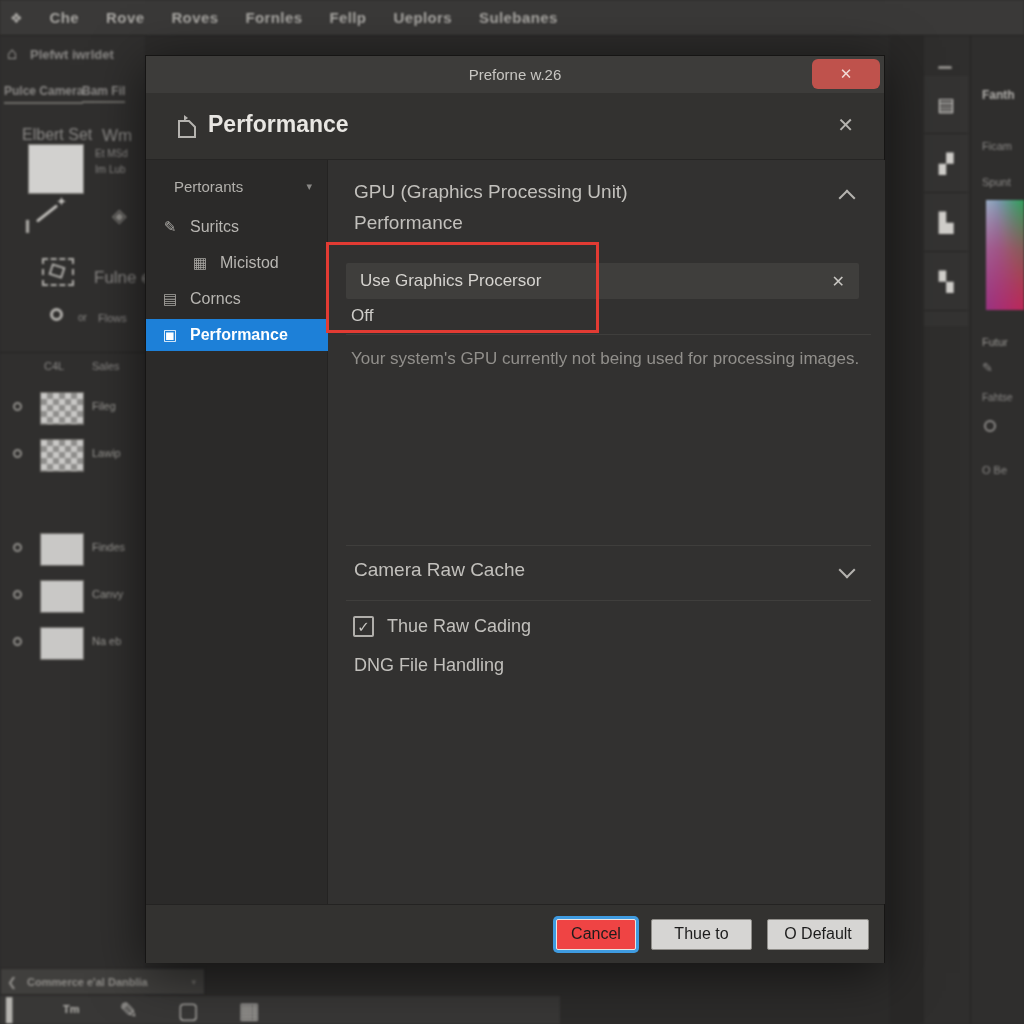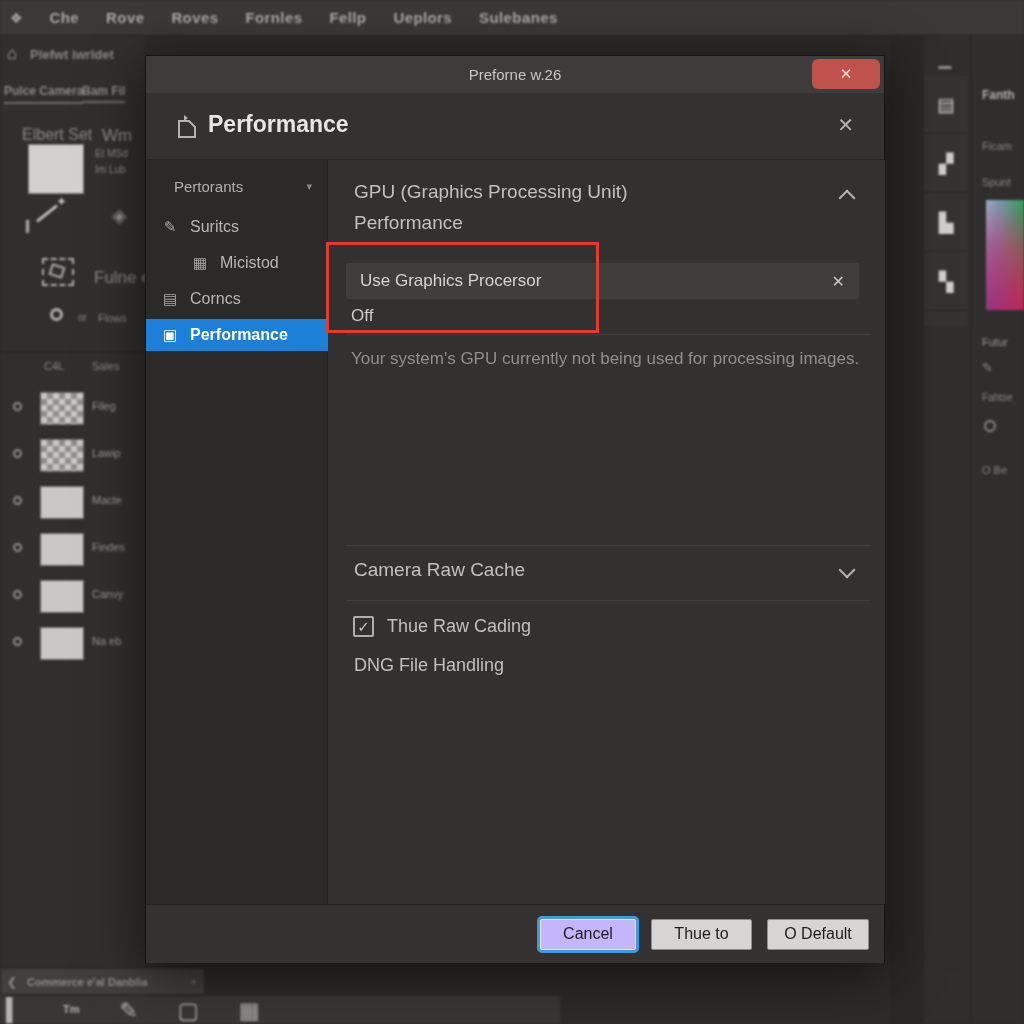--- a/index.html
+++ b/index.html
@@ -144,21 +144,21 @@
     font-size:15px; color:#c8c6c2; cursor:pointer; }
   .c-checklbl { left:241px; top:560px; font-size:18px; color:#c2c0bc; }
   .c-dng { left:208px; top:599px; font-size:18px; color:#c2c0bc; }
 
   #dlg-footer { left:0; top:848px; width:738px; height:59px; background:#333230;
     border-top:1px solid #242322; display:flex; align-items:center;
     justify-content:flex-end; gap:15px; padding-right:15px; }
   .btn { height:31px; display:flex; align-items:center; justify-content:center;
     background:#d6d5d3; border:1px solid #8f8d89; border-radius:2px;
     font-size:16px; color:#1c1c1c; cursor:pointer; }
-  .btn-cancel { width:96px; background:#c4b5fd; box-shadow:0 0 0 3px #3f9be0; border-color:#e8e7e5; }
+  .btn-cancel { width:80px; background:#ef4444; box-shadow:0 0 0 3px #3f9be0; border-color:#e8e7e5; }
   .btn-reset { width:101px; }
   .btn-default { width:102px; }
 </style>
 </head>
 <body>
 
 <div id="screen">
 
   <div id="menubar" class="abs blurred">
     <span class="app-glyph">❖</span>
@@ -198,25 +198,20 @@
     <div class="layer-row" style="top:354px">
       <div class="layer-eye"></div>
       <div class="layer-thumb checker"></div>
       <span class="layer-label">Fileg</span>
     </div>
     <div class="layer-row" style="top:401px">
       <div class="layer-eye"></div>
       <div class="layer-thumb checker"></div>
       <span class="layer-label">Lawip</span>
     </div>
-    <div class="layer-row" style="top:448px">
-      <div class="layer-eye"></div>
-      <div class="layer-thumb"></div>
-      <span class="layer-label">Macte</span>
-    </div>
     <div class="layer-row" style="top:495px">
       <div class="layer-eye"></div>
       <div class="layer-thumb"></div>
       <span class="layer-label">Findes</span>
     </div>
     <div class="layer-row" style="top:542px">
       <div class="layer-eye"></div>
       <div class="layer-thumb"></div>
       <span class="layer-label">Canvy</span>
     </div>

